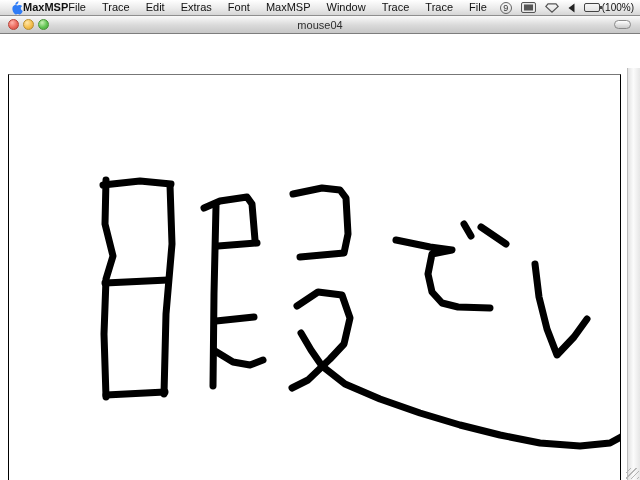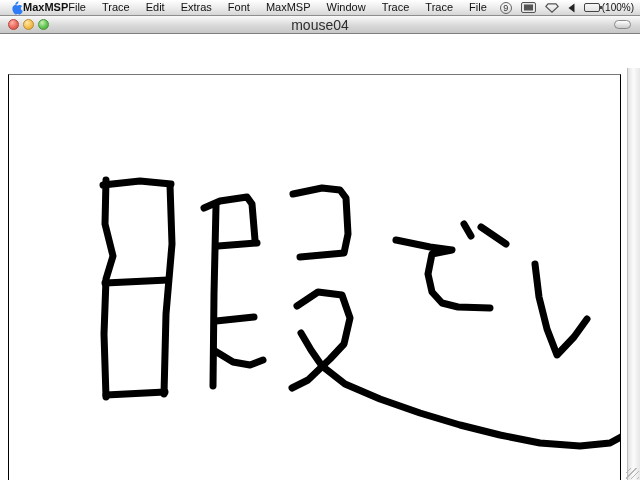--- a/index.html
+++ b/index.html
@@ -24,21 +24,21 @@
   #battery-nub { position:absolute; right:-3px; top:2px; width:2px; height:3px; background:#444; }
   #battery-label { font-size:10px; }
 
   
   #titlebar { position:absolute; top:16px; left:0; width:640px; height:18px;
     background:linear-gradient(#fafafa,#d9d9d9 55%,#c7c7c7);
     border-bottom:1px solid #7d7d7d; display:flex; align-items:center; }
   #traffic { display:flex; gap:4px; padding-left:8px; }
   .tl { width:11px; height:11px; border-radius:50%; }
   #win-title { position:absolute; left:0; right:0; text-align:center;
-    font-size:14px; color:#2e2e2e; pointer-events:none; }
+    font-size:11px; color:#2e2e2e; pointer-events:none; }
   #toolbar-oval { position:absolute; right:9px; top:4px; width:17px; height:9px;
     border:1px solid #8a8a8a; border-radius:5px;
     background:linear-gradient(#ffffff,#c9c9c9); }
 
   #content { position:absolute; top:34px; left:0; width:640px; height:446px; background:#fff; }
 
   #canvas { position:absolute; top:40px; left:8px; width:613px; height:424px;
     background:#fff; border:1px solid #000; border-top-color:#777; }
   #strokes { position:absolute; top:0; left:0; }
 

